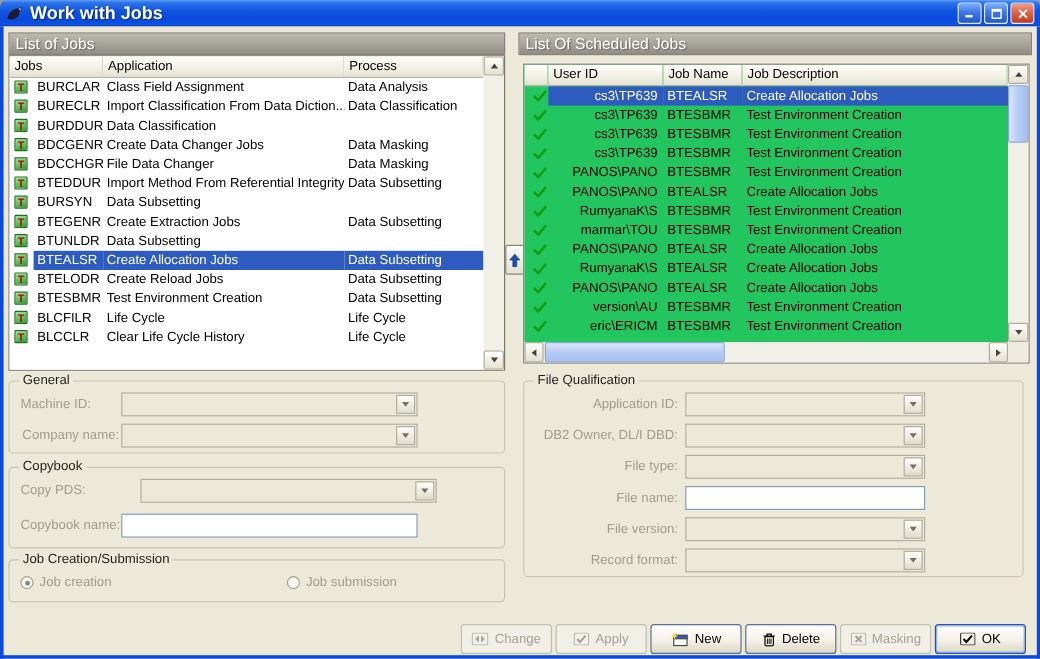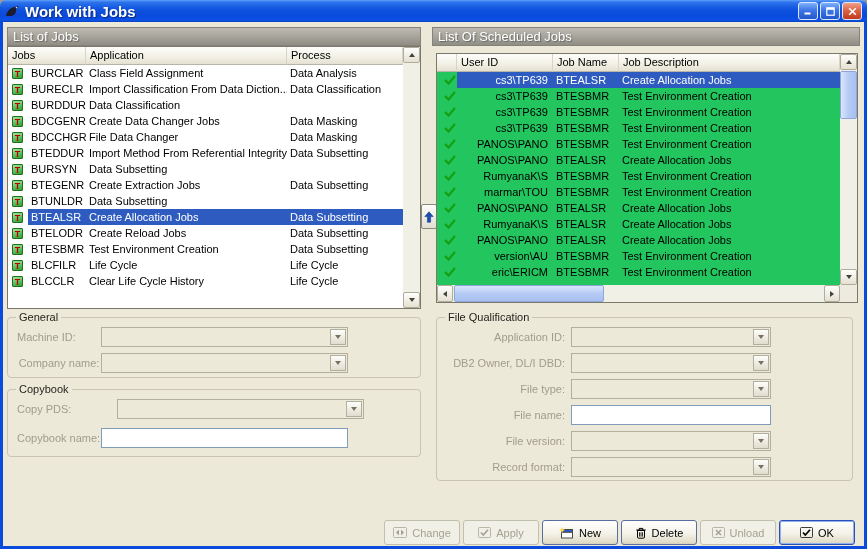--- a/index.html
+++ b/index.html
@@ -417,20 +417,30 @@
             <span class="tri sm"></span>
           </span>
       </div>
     </div>
     <div class="frow" style="left:9px; top:38px;">
       <span class="flabel w82">Copybook name:</span>
       <input class="edit w247" style="">
     </div>
   </div>
 
+  <div class="group" style="left:7px; top:466px; width:414px; height:36px;">
+    <span class="group-title">Job Creation/Submission</span>
+    <div class="frow" style="left:9px; top:8px;">
+      <span class="radio checked"></span>
+      <span class="flabel">Job creation</span>
+      <span style="width:146px;"></span>
+      <span class="radio"></span>
+      <span class="flabel">Job submission</span>
+    </div>
+  </div>
 
   <div class="group" style="left:436px; top:317px; width:417px; height:164px;">
     <span class="group-title">File Qualification</span>
     <div>
         <div class="frow" style="left: 4px; top: 9px;">
           <span class="flabel w130">Application ID:</span>
           <div class="combo w200">
             <span class="cbtn">
               <span class="tri sm"></span>
             </span>
@@ -518,21 +528,21 @@
         </span>
         <span class="blabel">Delete</span>
       </button>
       <button class="btn disabled">
         <span class="bicon">
           <svg width="13" height="11" viewBox="0 0 13 11">
             <rect x="0.5" y="0.5" width="12" height="10" rx="1" fill="none" stroke="currentColor" opacity="0.75"></rect>
             <path d="M4 3 L9 8 M9 3 L4 8" stroke="currentColor" stroke-width="1.5" fill="none"></path>
           </svg>
         </span>
-        <span class="blabel">Unload</span>
+        <span class="blabel">Masking</span>
       </button>
       <button class="btn default">
         <span class="bicon">
           <svg width="13" height="11" viewBox="0 0 13 11">
             <rect x="0.5" y="0.5" width="12" height="10" rx="1" fill="none" stroke="currentColor" opacity="0.75"></rect>
             <path d="M3 5.5 L5.3 8 L10 2.7" fill="none" stroke="currentColor" stroke-width="1.7"></path>
           </svg>
         </span>
         <span class="blabel">OK</span>
       </button>

